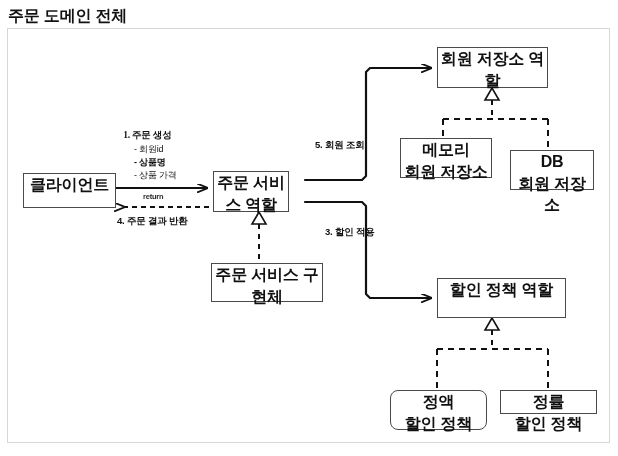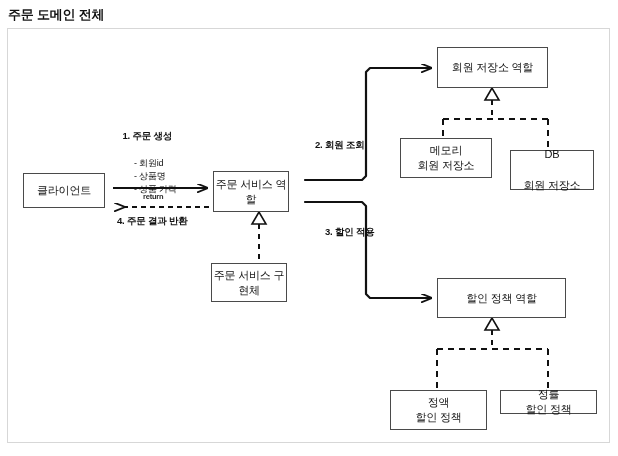--- a/index.html
+++ b/index.html
@@ -12,21 +12,21 @@
     height: 456px;
     font-family: "Liberation Sans", "DejaVu Sans", sans-serif;
     color: #1a1a1a;
     position: relative;
     overflow: hidden;
   }
   #page-title {
     position: absolute;
     left: 8px;
     top: 6px;
-    font-size: 13px;
+    font-size: 16px;
     font-weight: bold;
     letter-spacing: -0.2px;
     color: #121212;
     white-space: nowrap;
   }
   #diagram-frame {
     position: absolute;
     left: 7px;
     top: 28px;
     width: 603px;
@@ -43,23 +43,22 @@
     height: 456px;
   }
   .node {
     position: absolute;
     box-sizing: border-box;
     border: 1.4px solid #4a4a4a;
     background: #ffffff;
     display: flex;
     flex-direction: column;
     align-items: center;
-    justify-content: center;
-    font-size: 11px;
-    font-weight: normal;
+    font-size: 16px;
+    font-weight: bold;
     line-height: 1.35;
     text-align: center;
     color: #111111;
     letter-spacing: -0.2px;
   }
   .node .line2 { display: block; }
   .edge-label {
     position: absolute;
     font-size: 9.5px;
     font-weight: bold;
@@ -80,21 +79,22 @@
     color: #111111;
     white-space: nowrap;
     text-align: left;
     letter-spacing: -0.2px;
   }
   .param-block .hdr {
     font-weight: bold;
     font-size: 9.5px;
     text-align: center;
     display: block;
-    margin-bottom: 14px;
+    margin-bottom: 0;
+    font-family: Liberation Serif, serif;
   }
 </style>
 </head>
 <body>
 
 <div id="page-title">주문 도메인 전체</div>
 
 <div id="diagram-frame"></div>
 
 <svg id="svg-layer" viewBox="0 0 618 456" xmlns="http://www.w3.org/2000/svg">
@@ -138,66 +138,66 @@
 
   <g>
     <polygon points="492,318 485,330 499,330" fill="#ffffff" stroke="#111111" stroke-width="1.6" stroke-linejoin="miter"></polygon>
     <line x1="492" y1="330" x2="492" y2="349" stroke="#111111" stroke-width="2" stroke-dasharray="5,5"></line>
     <line x1="437" y1="349" x2="548" y2="349" stroke="#111111" stroke-width="2" stroke-dasharray="6,5"></line>
     <line x1="437" y1="349" x2="437" y2="390" stroke="#111111" stroke-width="2" stroke-dasharray="6,5"></line>
     <line x1="548" y1="349" x2="548" y2="390" stroke="#111111" stroke-width="2" stroke-dasharray="6,5"></line>
   </g>
 </svg>
 
-<div class="node" style="left:23px; top:173px; width:82px; height:35px;">
+<div class="node" style="left:23px; top:173px; width:93px; height:35px;">
   <span>클라이언트</span>
 </div>
 
 <div class="node" style="left:213px; top:171px; width:76px; height:41px;">
   <span>주문 서비스 역할</span>
 </div>
 
-<div class="node" style="left:211px; top:263px; width:76px; height:39px;">
+<div class="node" style="left:211px; top:263px; width:112px; height:39px;">
   <span>주문 서비스 구현체</span>
 </div>
 
 <div class="node" style="left:437px; top:47px; width:111px; height:41px;">
   <span>회원 저장소 역할</span>
 </div>
 
 <div class="node" style="left:400px; top:138px; width:92px; height:40px;">
   <span>메모리</span>
   <span class="line2">회원 저장소</span>
 </div>
 
-<div class="node" style="left:510px; top:150px; width:84px; height:40px;gap:16px;">
+<div class="node" style="left:510px; top:150px; width:84px; height:40px;">
   <span>DB</span>
   <span class="line2">회원 저장소</span>
 </div>
 
 <div class="node" style="left:437px; top:278px; width:129px; height:40px;">
   <span>할인 정책 역할</span>
 </div>
 
-<div class="node" style="left:390px; top:390px; width:97px; height:40px;">
+<div class="node" style="left:390px; top:390px; width:97px; height:40px;border-radius:8px;">
   <span>정액</span>
   <span class="line2">할인 정책</span>
 </div>
 
 <div class="node" style="left:500px; top:390px; width:97px; height:24px;">
   <span>정률</span>
   <span class="line2">할인 정책</span>
 </div>
 
 <div class="param-block" style="left:118px; top:129px;">
   <span class="hdr">1. 주문 생성</span>
   <span style="display:block; padding-left:16px;">- 회원id</span>
-  <span style="display:block; padding-left:16px;">- 상품명</span>
+  <span style="display:block; padding-left:16px;font-weight:bold;">- 상품명</span>
   <span style="display:block; padding-left:16px;">- 상품 가격</span>
 </div>
 
 <div class="edge-label small" style="left:143px; top:192px;">return</div>
 
 <div class="edge-label" style="left:117px; top:215px;">4. 주문 결과 반환</div>
 
-<div class="edge-label" style="left:315px; top:139px;">2. 회원 조회</div>
+<div class="edge-label" style="left:315px; top:139px;">5. 회원 조회</div>
 
 <div class="edge-label" style="left:325px; top:226px;">3. 할인 적용</div>
 
 </body></html>

